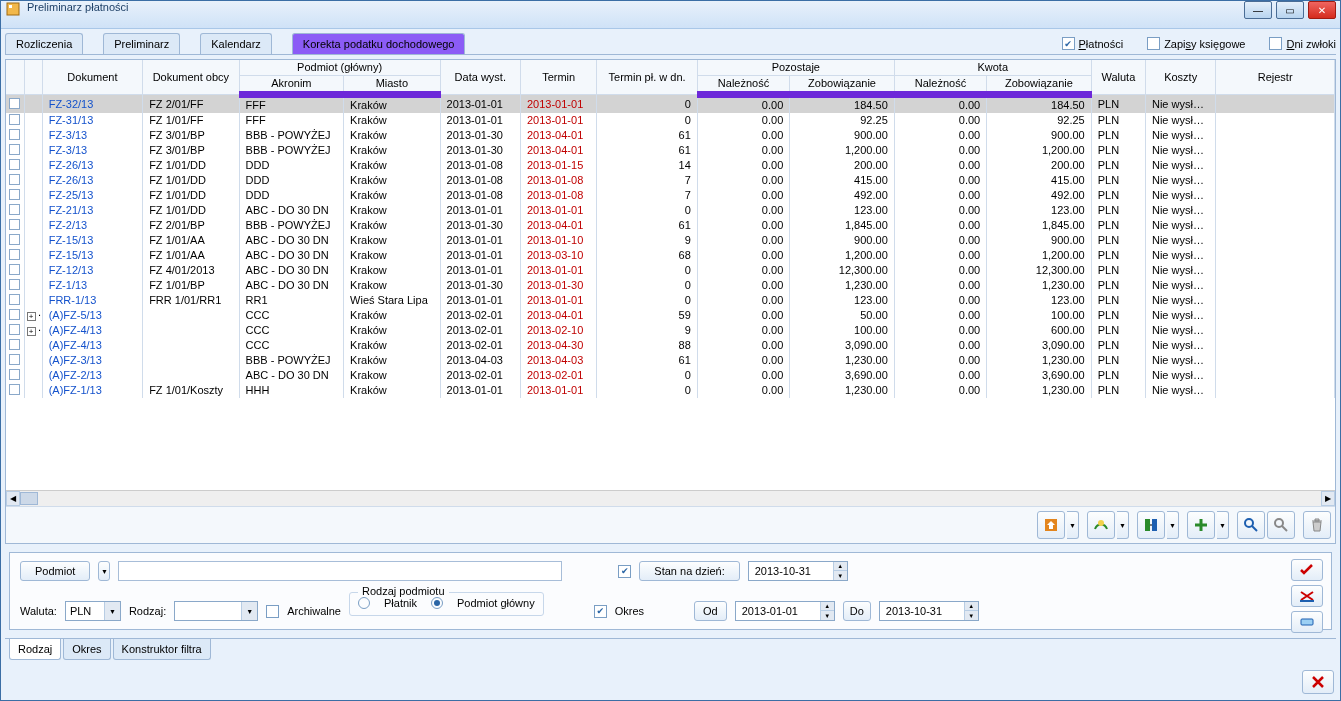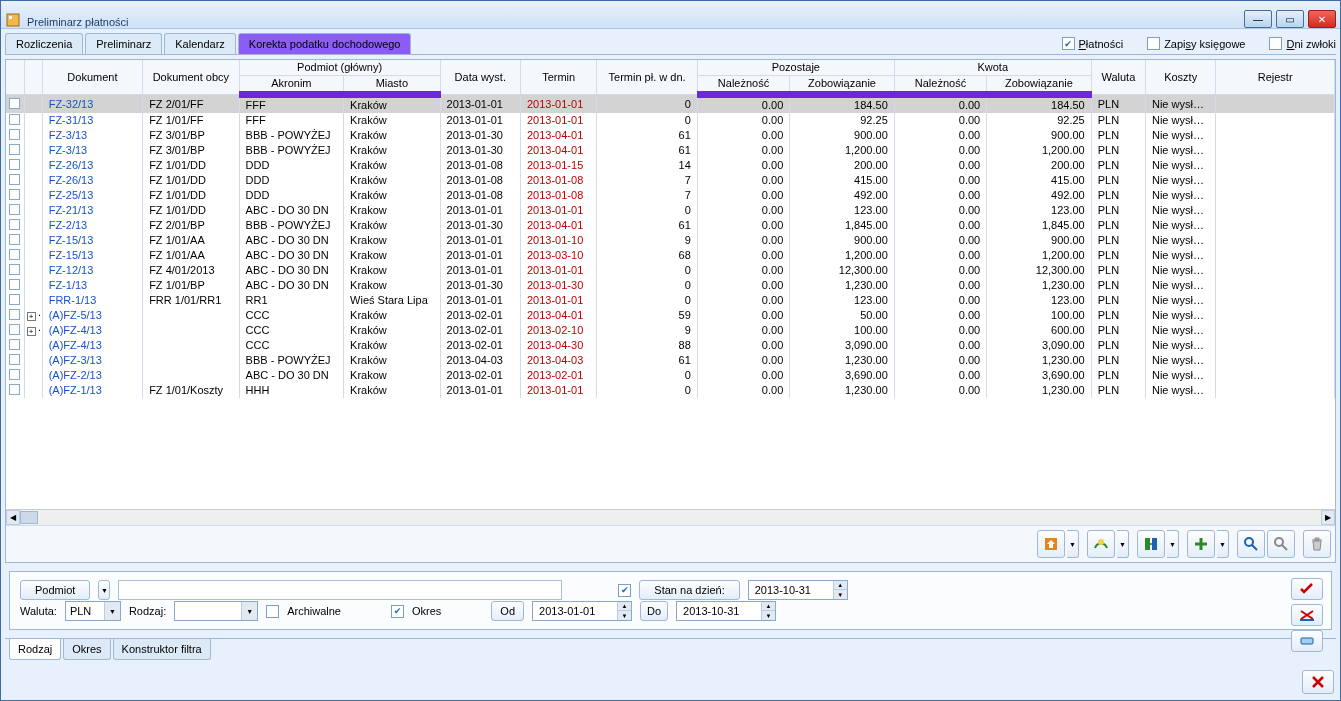--- a/index.html
+++ b/index.html
@@ -1,25 +1,25 @@
 <!DOCTYPE html>
 <html><head>
 <meta charset="utf-8">
 <style>
 *{box-sizing:border-box;margin:0;padding:0;font-family:Tahoma,Arial,sans-serif;font-size:11px;color:#000}
 body{background:#d6e4f2;overflow:hidden}
 .window{width:1341px;height:701px;background:#fff;border:1px solid #3b6ea5;display:flex;flex-direction:column}
-.titlebar{height:28px;background:linear-gradient(#e8f1fb,#cfe2f7);display:flex;align-items:flex-end;padding:0 4px;border-bottom:1px solid #a9c7e8}
+.titlebar{height:28px;background:linear-gradient(#e8f1fb,#cfe2f7);display:flex;align-items:flex-start;padding:0 4px;border-bottom:1px solid #a9c7e8}
 .titlebar .app-icon{width:16px;height:16px;margin-right:6px;display:flex;align-items:center;justify-content:center}
 .titlebar .title{flex:1;color:#1d3f66}
 .winbtns{display:flex;gap:4px}
 .winbtn{width:28px;height:18px;border:1px solid #4a6d96;background:linear-gradient(#e4effa,#b8d4ef);border-radius:2px;display:flex;align-items:center;justify-content:center;font-size:10px;cursor:pointer}
 .winbtn.close{background:linear-gradient(#ef6560,#d52b1e);color:#fff;border-color:#a01b12}
 .content{flex:1;display:flex;flex-direction:column;padding:4px;background:#e8f1fb;gap:4px}
-.tabrow{display:flex;align-items:center;gap:2px;border-bottom:1px solid #9fb8d6;padding-bottom:0}
+.tabrow{display:flex;align-items:center;gap:20px;border-bottom:1px solid #9fb8d6;padding-bottom:0}
 .tab{padding:4px 10px;background:#dce9f7;border:1px solid #9fb8d6;border-bottom:none;border-radius:3px 3px 0 0;cursor:pointer}
 .tab.active{background:#8b5cf6}
 .check-group{display:flex;align-items:center;gap:4px;margin-left:auto}
 .cb{width:13px;height:13px;border:1px solid #7a9ec4;background:#fff;display:inline-flex;align-items:center;justify-content:center;font-size:9px;color:#2a65a5}
 .panel{flex:1;background:#fff;border:1px solid #9fb8d6;display:flex;flex-direction:column;overflow:hidden}
 .gridwrap{flex:1;overflow:auto;position:relative}
 table{border-collapse:collapse;width:100%;table-layout:fixed}
 th,td{border-right:1px solid #d0dceb;padding:1px 6px;white-space:nowrap;overflow:hidden;text-overflow:ellipsis;height:15px;font-size:11px;line-height:13px}
 thead th{background:#f4f8fc;border-bottom:7px solid #6d28d9;font-weight:normal;text-align:center;position:sticky;top:0}
 thead tr.group th{border-bottom:1px solid #d0dceb}
@@ -34,21 +34,21 @@
 .treeicon{display:inline-block;width:9px;height:9px;border:1px solid #777;text-align:center;line-height:7px;font-size:8px;margin-right:2px;background:#fff}
 .hscroll{height:16px;background:#efefef;border-top:1px solid #ccc;position:relative}
 .hscroll .thumb{position:absolute;left:14px;top:1px;width:18px;height:13px;background:#cdd9e8;border:1px solid #9fb8d6}
 .hscroll .arrow{position:absolute;top:0;width:14px;height:15px;background:#e2e9f2;border:1px solid #b8cde4;display:flex;align-items:center;justify-content:center;font-size:8px}
 .hscroll .arrow.r{right:0}
 .toolbar{display:flex;justify-content:flex-end;gap:2px;padding:4px;background:#f4f8fc;border-top:1px solid #d0dceb}
 .tbtn{width:28px;height:28px;border:1px solid #9fb8d6;background:linear-gradient(#fdfefe,#e3edf8);border-radius:3px;display:flex;align-items:center;justify-content:center;cursor:pointer}
 .tbtn svg{width:16px;height:16px}
 .splitd{width:12px;height:28px;border:1px solid #9fb8d6;border-left:none;background:linear-gradient(#fdfefe,#e3edf8);border-radius:0 3px 3px 0;display:flex;align-items:center;justify-content:center;font-size:7px;cursor:pointer}
 .filterpanel{background:#fbfcfe;border:1px solid #9fb8d6;padding:8px 10px;margin:4px;position:relative}
-.filterrow{display:flex;align-items:center;gap:8px;margin-bottom:1px}
+.filterrow{display:flex;align-items:center;gap:8px;margin-bottom:20px}
 .btnlike{padding:3px 14px;border:1px solid #9fb8d6;background:linear-gradient(#fdfefe,#e3edf8);border-radius:3px;cursor:pointer}
 .textinput{border:1px solid #a7bdd8;background:#fff;height:20px;padding:0 4px}
 .combo{border:1px solid #8aa8c9;background:#fff;height:20px;display:flex;align-items:center;padding:0 4px;position:relative}
 .combo .dd{position:absolute;right:0;top:0;width:16px;height:18px;background:#e2e9f2;border-left:1px solid #b8cde4;display:flex;align-items:center;justify-content:center;font-size:7px}
 .spin{border:1px solid #8aa8c9;background:#fff;height:20px;display:flex;align-items:center;padding:0 16px 0 6px;position:relative;width:100px}
 .spin .sbtn{position:absolute;right:0;width:14px;height:9px;background:#e2e9f2;border-left:1px solid #b8cde4;font-size:6px;display:flex;align-items:center;justify-content:center}
 .spin .up{top:0;border-bottom:1px solid #b8cde4}
 .spin .dn{bottom:0}
 .fieldset{border:1px solid #c7d7ea;padding:4px 8px 6px;border-radius:3px;position:relative}
 .fieldset .legend{position:absolute;top:-8px;left:8px;background:#fbfcfe;padding:0 4px;font-size:11px}
@@ -606,20 +606,29 @@
             <span>PLN</span>
             <div class="dd">▼</div>
           </div>
         <span>Rodzaj:</span>
         <div class="combo" style="width:84px">
             <span></span>
             <div class="dd">▼</div>
           </div>
         <span class="cb"></span>
         <span>Archiwalne</span>
+        <div class="fieldset" style="margin-top:-14px">
+          <div class="legend">Rodzaj podmiotu</div>
+          <div style="display:flex;gap:14px;align-items:center">
+            <span class="radio"></span>
+            <span>Płatnik</span>
+            <span class="radio checked"></span>
+            <span>Podmiot główny</span>
+          </div>
+        </div>
         <span style="width:34px"></span>
         <span class="cb">✔</span>
         <span>Okres</span>
         <span style="width:34px"></span>
         <div class="btnlike" style="padding:3px 8px">Od</div>
         <div class="spin">
             <span>2013-01-01</span>
             <div class="sbtn up">▲</div>
             <div class="sbtn dn">▼</div>
           </div>

